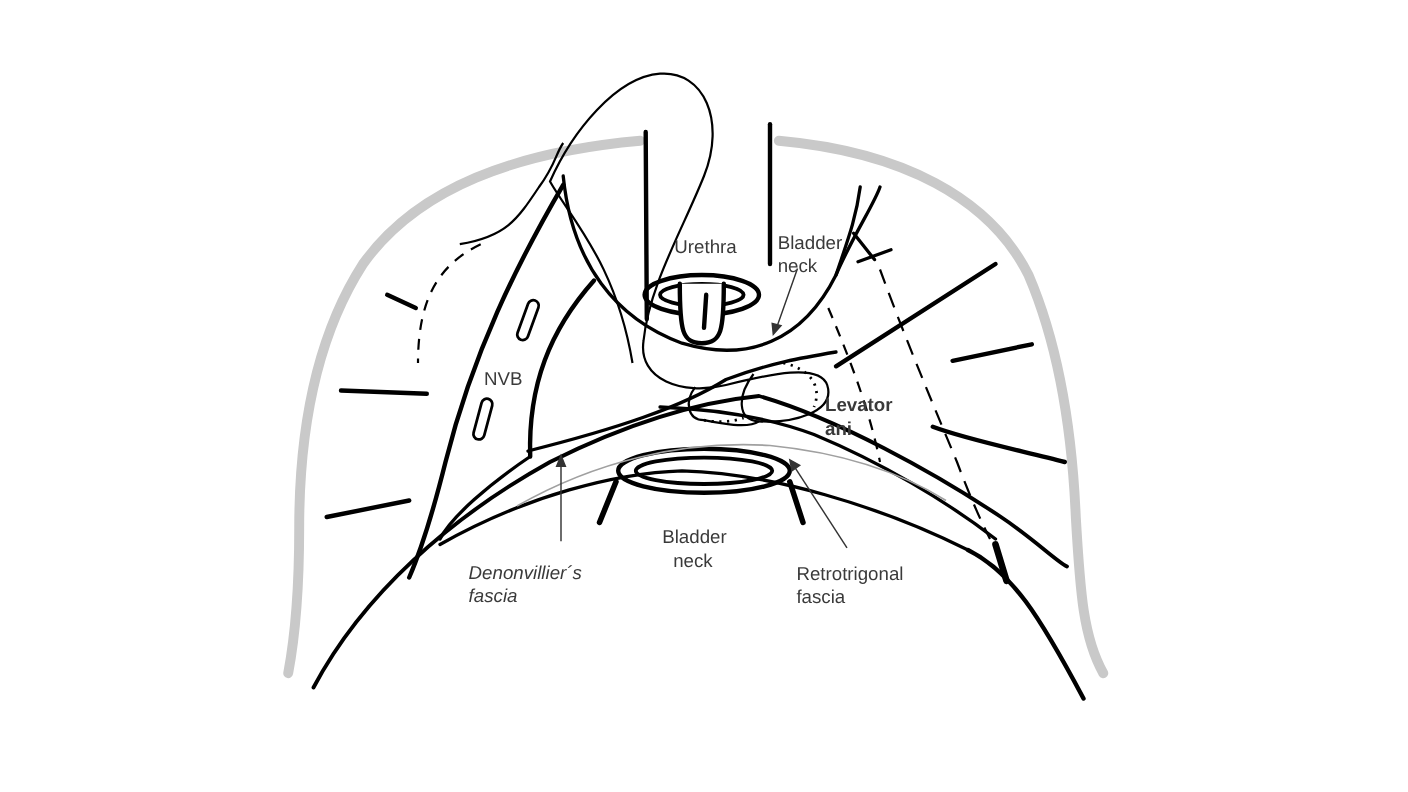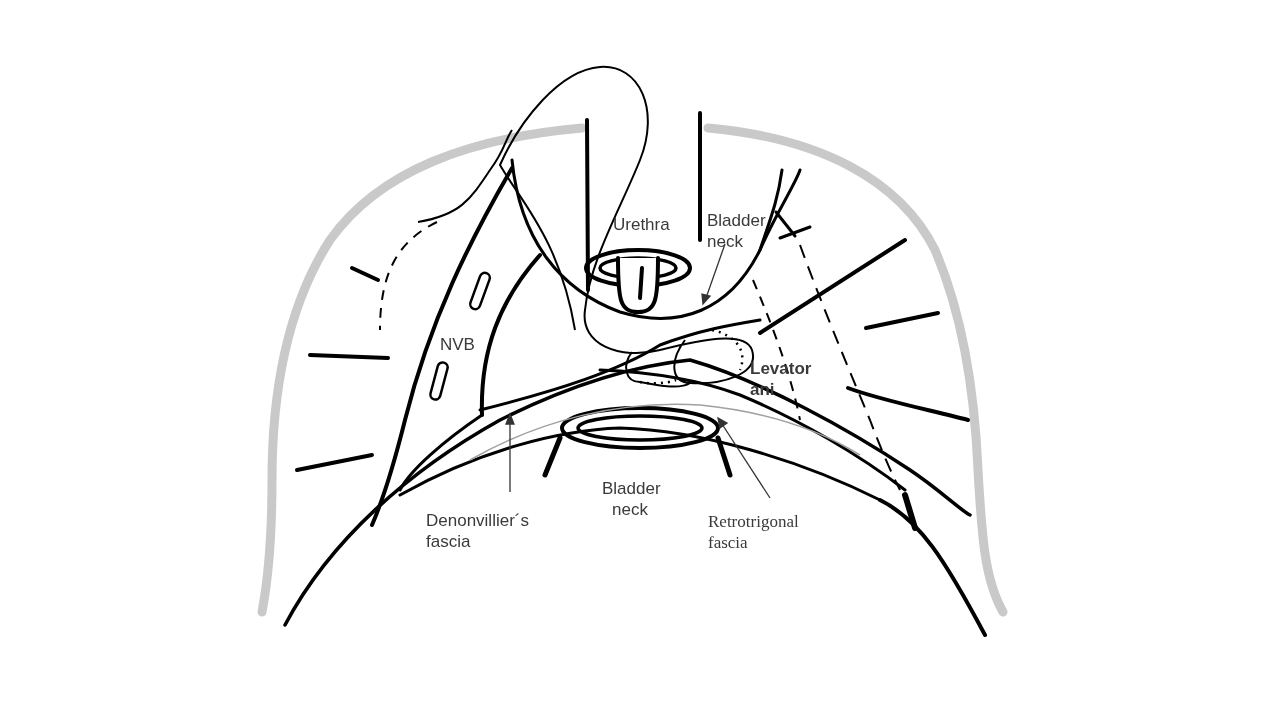--- a/index.html
+++ b/index.html
@@ -110,20 +110,20 @@
   <span>NVB</span>
 </div>
 <div class="label" style="left:750px; top:346px;font-weight:bold;">
   <span>Levator</span>
   <span>ani</span>
 </div>
 <div class="label" style="left:602px; top:466px;">
   <span>Bladder</span>
   <span style="padding-left:10px;">neck</span>
 </div>
-<div class="label" style="left:426px; top:498px;">
+<div class="label" style="left:426px; top:498px;font-style:italic;">
   <span>Denonvillier´s</span>
   <span>fascia</span>
 </div>
-<div class="label" style="left:708px; top:499px;font-family:Liberation Serif, serif;">
+<div class="label" style="left:724px; top:499px;">
   <span>Retrotrigonal</span>
   <span>fascia</span>
 </div>
 
 </body></html>

